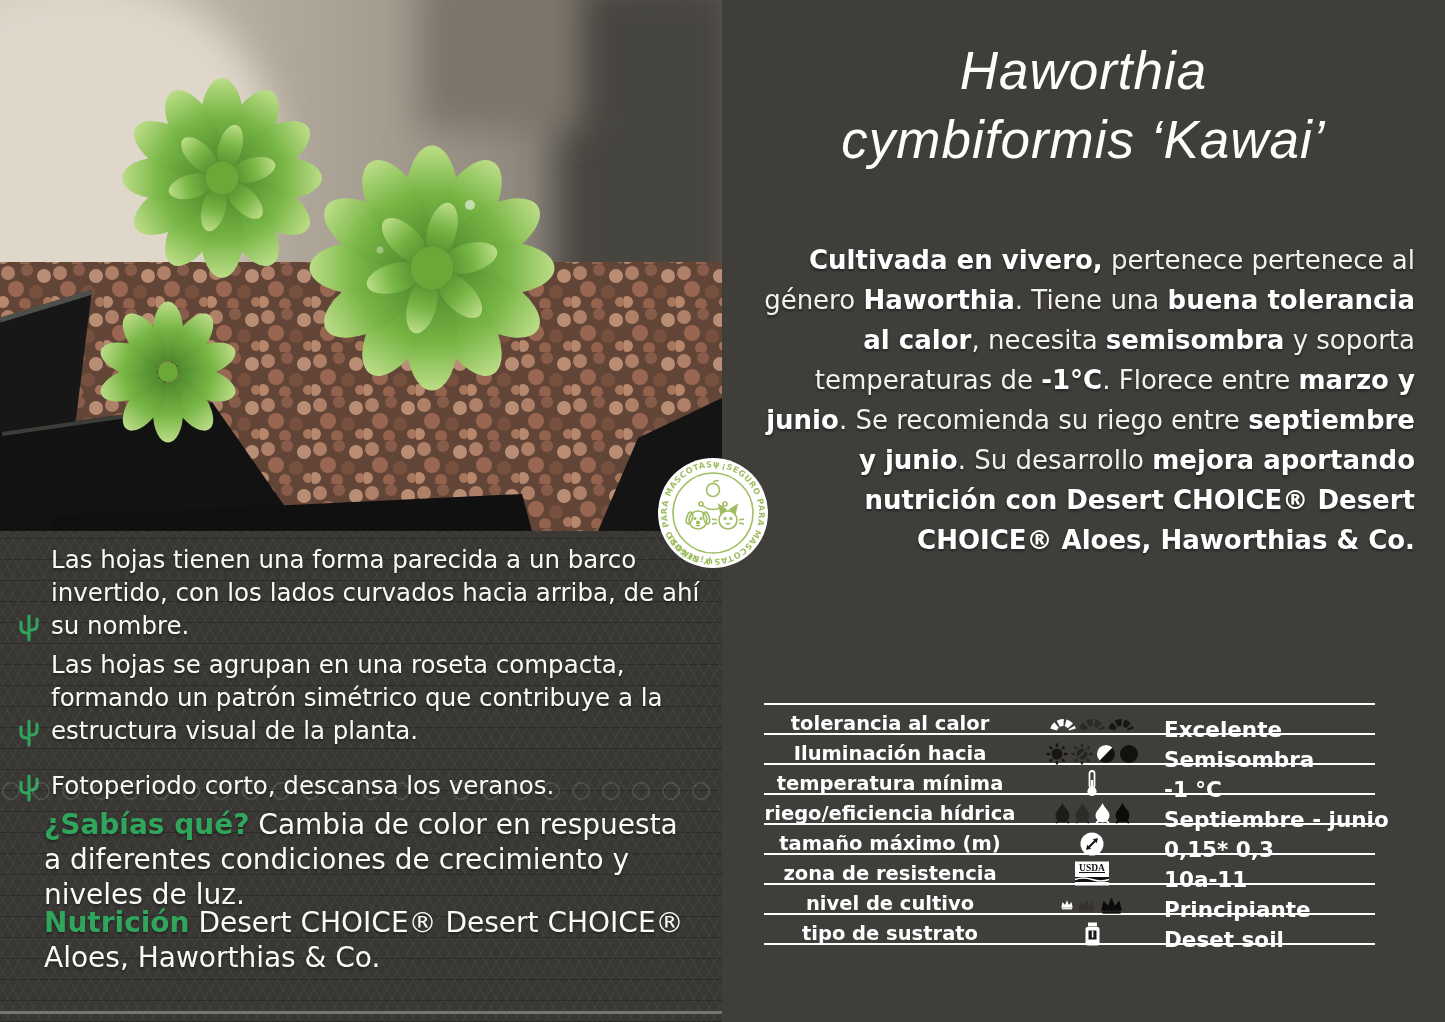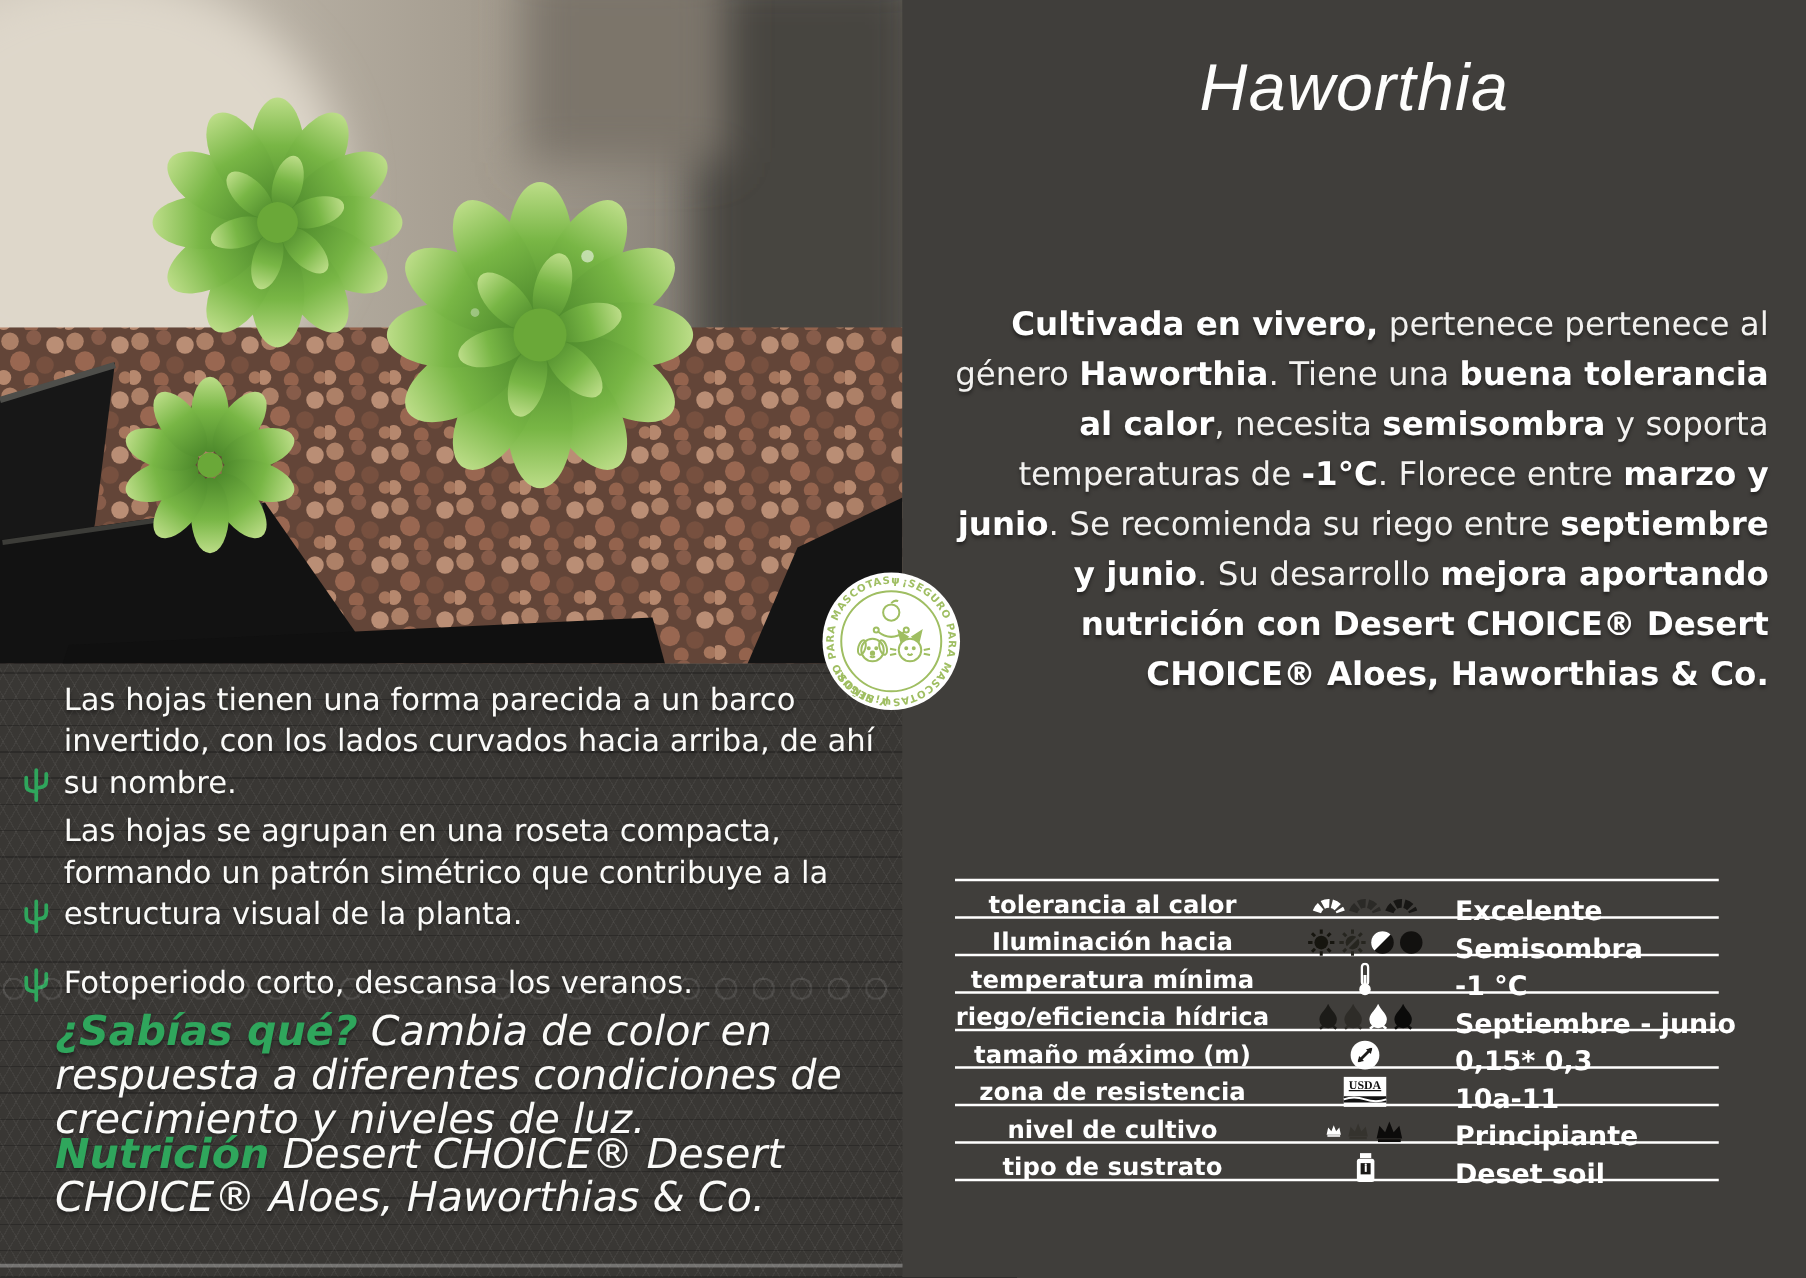--- a/index.html
+++ b/index.html
@@ -20,22 +20,22 @@
   .bullets{position:absolute;top:12px;left:16px;right:16px;margin:0;padding:0;list-style:none;}
   .bullets li{display:flex;align-items:flex-end;gap:9px;margin:0 0 6px 0;
               color:#fafaf8;font-size:24.5px;line-height:33px;
               text-shadow:0 2px 3px rgba(0,0,0,.4);}
   .bullets li.spaced{margin-top:20px;}
   .cactus{flex:0 0 26px;margin-top:3px;}
   .dots-strip{position:absolute;left:0;top:249px;width:100%;height:22px;
          background-image:radial-gradient(circle at 11px 11px, transparent 7px, rgba(255,255,255,.10) 7px 9px, transparent 9px);
          background-size:30px 22px;background-repeat:repeat-x;}
   .didyou,.nutri{position:absolute;left:44px;right:24px;margin:0;
-         color:#fafaf8;font-size:33px;line-height:35px;
-         text-shadow:0 2px 3px rgba(0,0,0,.4);font-style:italic;}
+         color:#fafaf8;font-size:28px;line-height:35px;
+         text-shadow:0 2px 3px rgba(0,0,0,.4);}
   .didyou{top:276px;}
   .nutri{top:374px;}
   .green-label{color:#2fa65c;font-weight:bold;}
 
   
   .right{position:absolute;left:722px;top:0;width:723px;height:738px;background:#403e3b;}
   .title{position:absolute;top:36px;left:0;width:100%;margin:0;text-align:center;
          font-family:"Liberation Sans","DejaVu Sans",sans-serif;
          font-style:italic;font-weight:400;color:#fdfdfc;
          font-size:53px;line-height:69px;letter-spacing:1px;}
@@ -200,21 +200,21 @@
 
       <p class="didyou"><span class="green-label">¿Sabías qué?</span><span> Cambia de color en respuesta a diferentes condiciones de crecimiento y niveles de luz.</span></p>
 
       <p class="nutri"><span class="green-label">Nutrición</span><span> Desert CHOICE® Desert CHOICE® Aloes, Haworthias &amp; Co.</span></p>
 
       <div class="bottom-strip"></div>
     </div>
   </div>
 
   <div class="right">
-    <h1 class="title"><span>Haworthia</span><br></h1>
+    <h1 class="title"><span>Haworthia</span><br><span>cymbiformis ‘Kawai’</span></h1>
 
     <p class="intro"><b>Cultivada en vivero,</b><span>  pertenece pertenece al género </span><b>Haworthia</b><span>. Tiene una </span><b>buena tolerancia al calor</b><span>, necesita </span><b>semisombra</b><span> y soporta temperaturas de </span><b>-1°C</b><span>. Florece entre </span><b>marzo y junio</b><span>. Se recomienda su riego entre </span><b>septiembre y junio</b><span>. Su desarrollo </span><b>mejora aportando nutrición con Desert CHOICE® Desert CHOICE® Aloes, Haworthias &amp; Co.</b></p>
 
     <div class="care">
 
       <div class="trow">
         <div class="tlabel">tolerancia al calor</div>
         <div class="ticons">
           <svg width="26" height="17" viewBox="0 0 26 17">
               <path d="M3.5 14.5 A10 10 0 0 1 22.5 14.5" stroke="#ffffff" stroke-width="7" fill="none" stroke-dasharray="5.5 2"></path>

